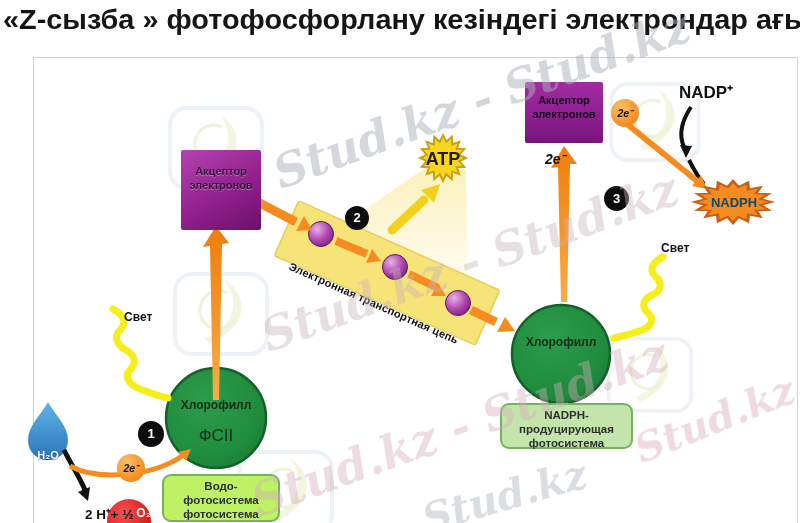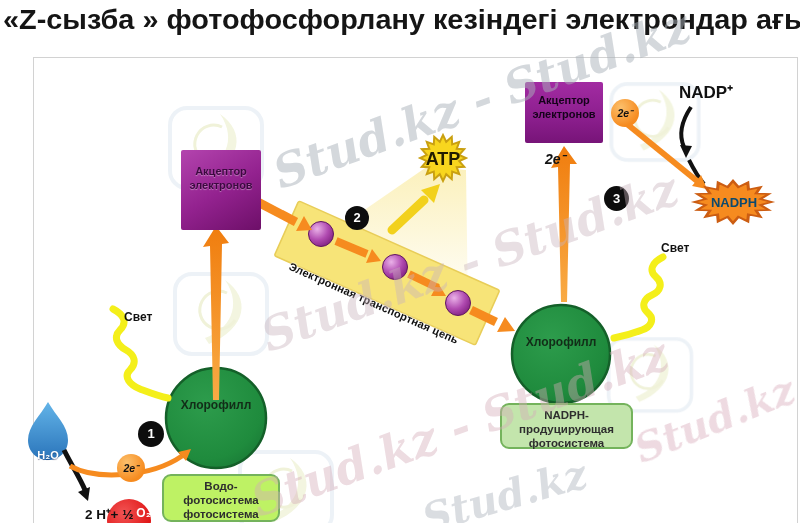--- a/index.html
+++ b/index.html
@@ -142,20 +142,21 @@
   <div class="abs pbox pbox-r" style="left:525px;top:82px;width:78px;height:61px;">
     <div style="padding-top:12px;">Акцептор электронов</div>
   </div>
 
   <div class="abs lbl ctr" style="left:421px;top:149px;width:44px;font-size:18px;color:#221c00;">ATP</div>
 
   <div class="abs lbl" style="left:292px;top:260px;width:212px;font-size:11px;letter-spacing:.2px;
        transform:rotate(24deg);transform-origin:0 0;text-shadow:0 0 2px #fff,0 0 2px #fff;">Электронная транспортная цепь</div>
 
   <div class="abs lbl ctr" style="left:166px;top:398px;width:100px;font-size:12px;color:#122d18;">Хлорофилл</div>
+  <div class="abs ctr" style="left:166px;top:426px;width:100px;font-size:17px;color:#14301a;">ФСII</div>
   <div class="abs lbl ctr" style="left:511px;top:335px;width:100px;font-size:12px;color:#122d18;">Хлорофилл</div>
 
   <div class="abs gbox" style="left:162px;top:474px;width:118px;height:48px;">
     <div>Водо-</div>
     <div>фотосистема</div>
     <div>фотосистема</div>
   </div>
   <div class="abs gbox" style="left:500px;top:403px;width:133px;height:46px;background:#c3e5ac;">
     <div>NADPH-</div>
     <div>продуцирующая</div>

